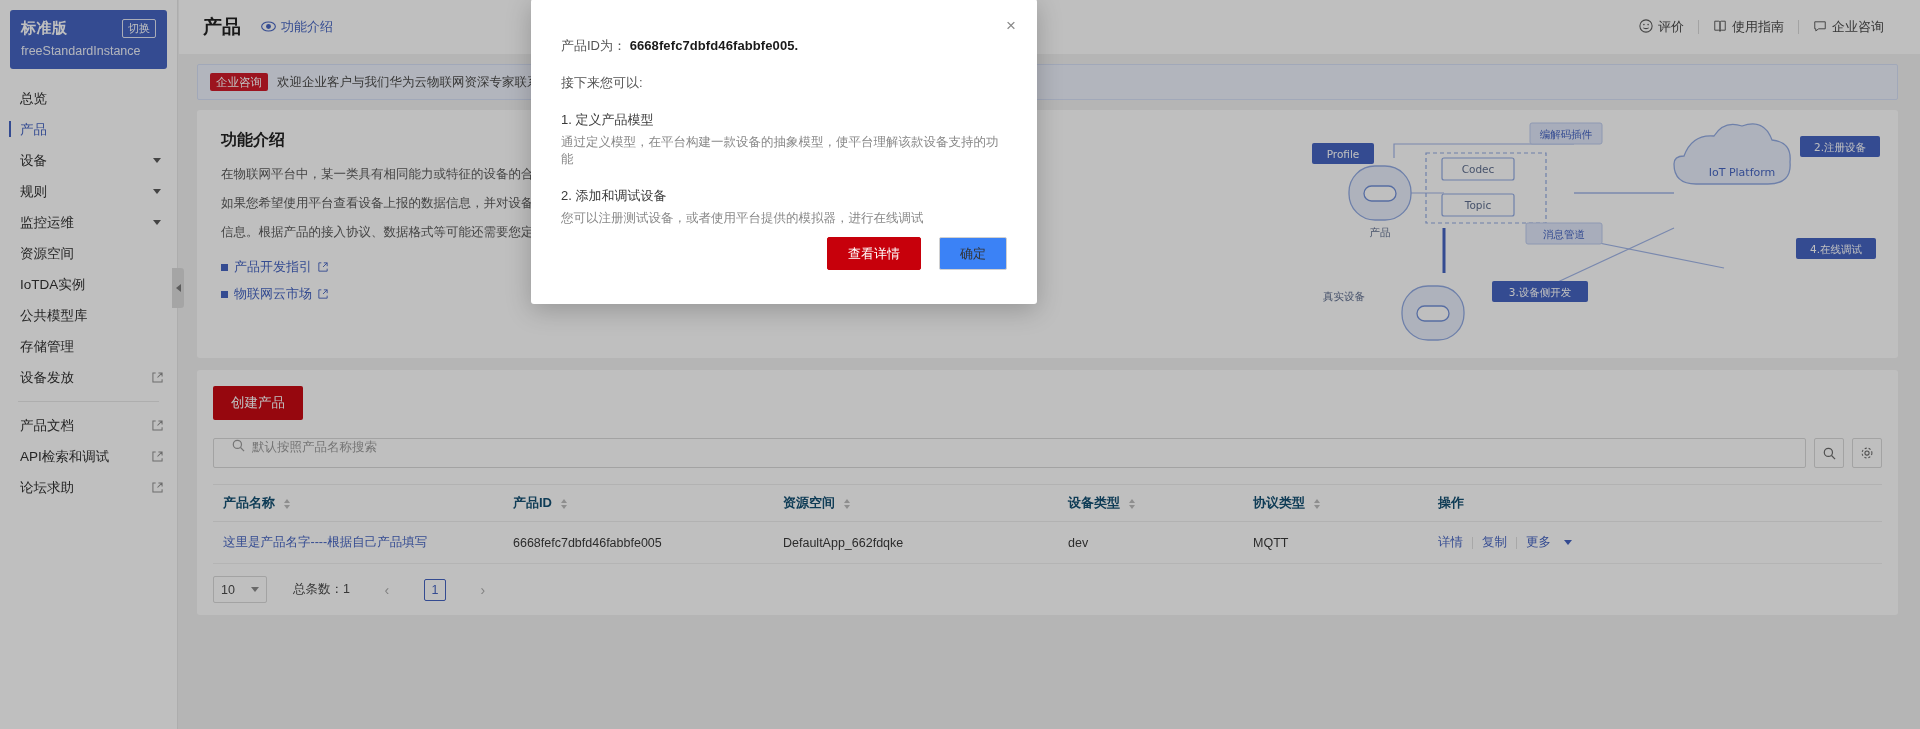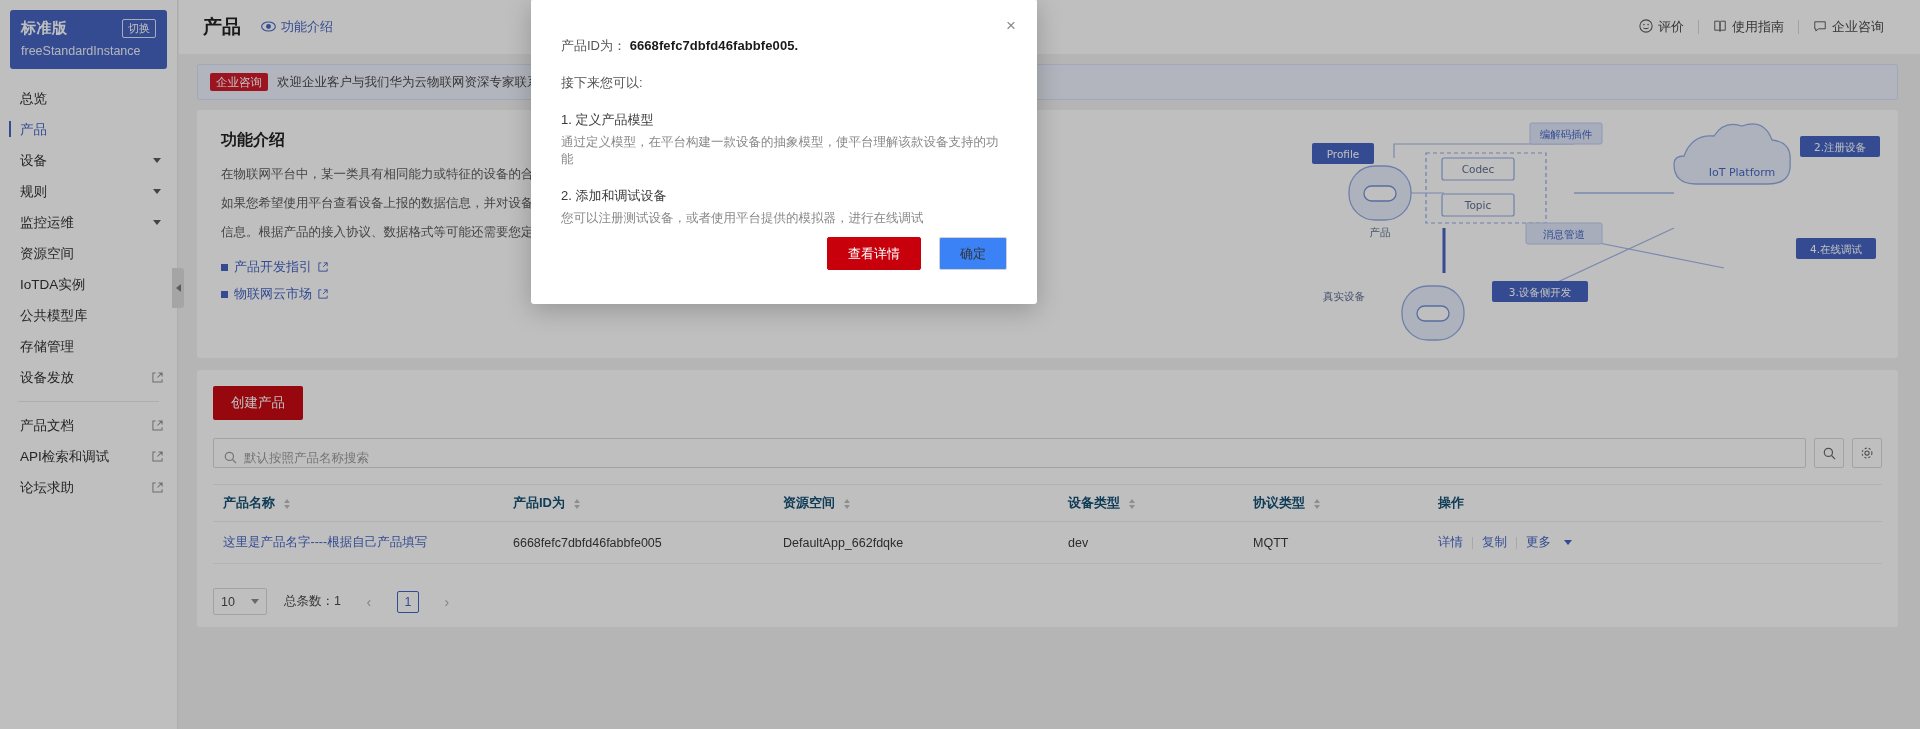--- a/index.html
+++ b/index.html
@@ -101,21 +101,21 @@
     margin-top:12px; background:#fff; border-radius:3px; padding:16px 16px 12px 16px;
   }
   #create-btn{
     background:#c7000b; color:#fff; border:none; border-radius:2px;
     font-size:13.5px; padding:8px 18px; cursor:pointer;
     font-family:inherit;
   }
   #search-row{display:flex;align-items:center;gap:8px;margin-top:18px;}
   #search-box{
     flex:1; height:30px; border:1px solid #d9d9d9; border-radius:2px;
-    display:flex; align-items:flex-end; padding:0 10px; color:#999; font-size:12.5px; gap:7px;
+    display:flex; align-items:flex-start; padding:0 18px; color:#999; font-size:12.5px; gap:7px;
     background:#fff;
   }
   .sq-btn{
     width:30px;height:30px;border:1px solid #d9d9d9;border-radius:2px;background:#fff;
     display:flex;align-items:center;justify-content:center;cursor:pointer;
   }
   table#products{width:100%;border-collapse:collapse;margin-top:16px;}
   table#products th{
     text-align:left;font-size:13px;font-weight:700;color:#0c4a6e;
     padding:9px 10px; border-top:1px solid #ededed; border-bottom:1px solid #ededed;
@@ -127,21 +127,21 @@
   }
   .sorter{display:inline-flex;flex-direction:column;gap:2px;margin-left:5px;vertical-align:middle;}
   .sorter i{width:0;height:0;border-left:3.5px solid transparent;border-right:3.5px solid transparent;display:block;}
   .sorter i.up{border-bottom:4px solid #bbb;}
   .sorter i.dn{border-top:4px solid #bbb;}
   .lnk{color:#3f5fc0;cursor:pointer;}
   .op-cell{display:flex;align-items:center;gap:0;}
   .op-cell .lnk{padding-right:9px;}
   .op-cell .vbar{width:1px;height:12px;background:#e0e0e0;margin-right:9px;}
   .more-caret{width:0;height:0;border-left:4px solid transparent;border-right:4px solid transparent;border-top:5px solid #3f5fc0;margin-left:4px;}
-  #pager{display:flex;align-items:center;gap:17px;margin-top:24px;font-size:12.5px;color:#444;}
+  #pager{display:flex;align-items:center;gap:26px;margin-top:12px;font-size:12.5px;color:#444;}
   #page-size{
     width:54px;height:27px;border:1px solid #d9d9d9;border-radius:2px;background:#fff;
     display:flex;align-items:center;justify-content:space-between;padding:0 7px;cursor:pointer;font-size:12.5px;
   }
   #page-size .cv{width:0;height:0;border-left:4px solid transparent;border-right:4px solid transparent;border-top:5px solid #888;}
   .pg-arrow{width:22px;height:24px;display:flex;align-items:center;justify-content:center;color:#aaa;cursor:pointer;font-size:14px;}
   .pg-num{
     min-width:22px;height:22px;border:1px solid #3f5fc0;color:#3f5fc0;border-radius:2px;
     display:flex;align-items:center;justify-content:center;font-size:12.5px;cursor:pointer;
   }
@@ -428,21 +428,21 @@
       <thead>
         <tr>
           <th style="width:290px">
             <span>产品名称</span>
             <span class="sorter">
                 <i class="up"></i>
                 <i class="dn"></i>
               </span>
           </th>
           <th style="width:270px">
-            <span>产品ID为</span>
+            <span>产品ID</span>
             <span class="sorter">
                 <i class="up"></i>
                 <i class="dn"></i>
               </span>
           </th>
           <th style="width:285px">
             <span>资源空间</span>
             <span class="sorter">
                 <i class="up"></i>
                 <i class="dn"></i>

